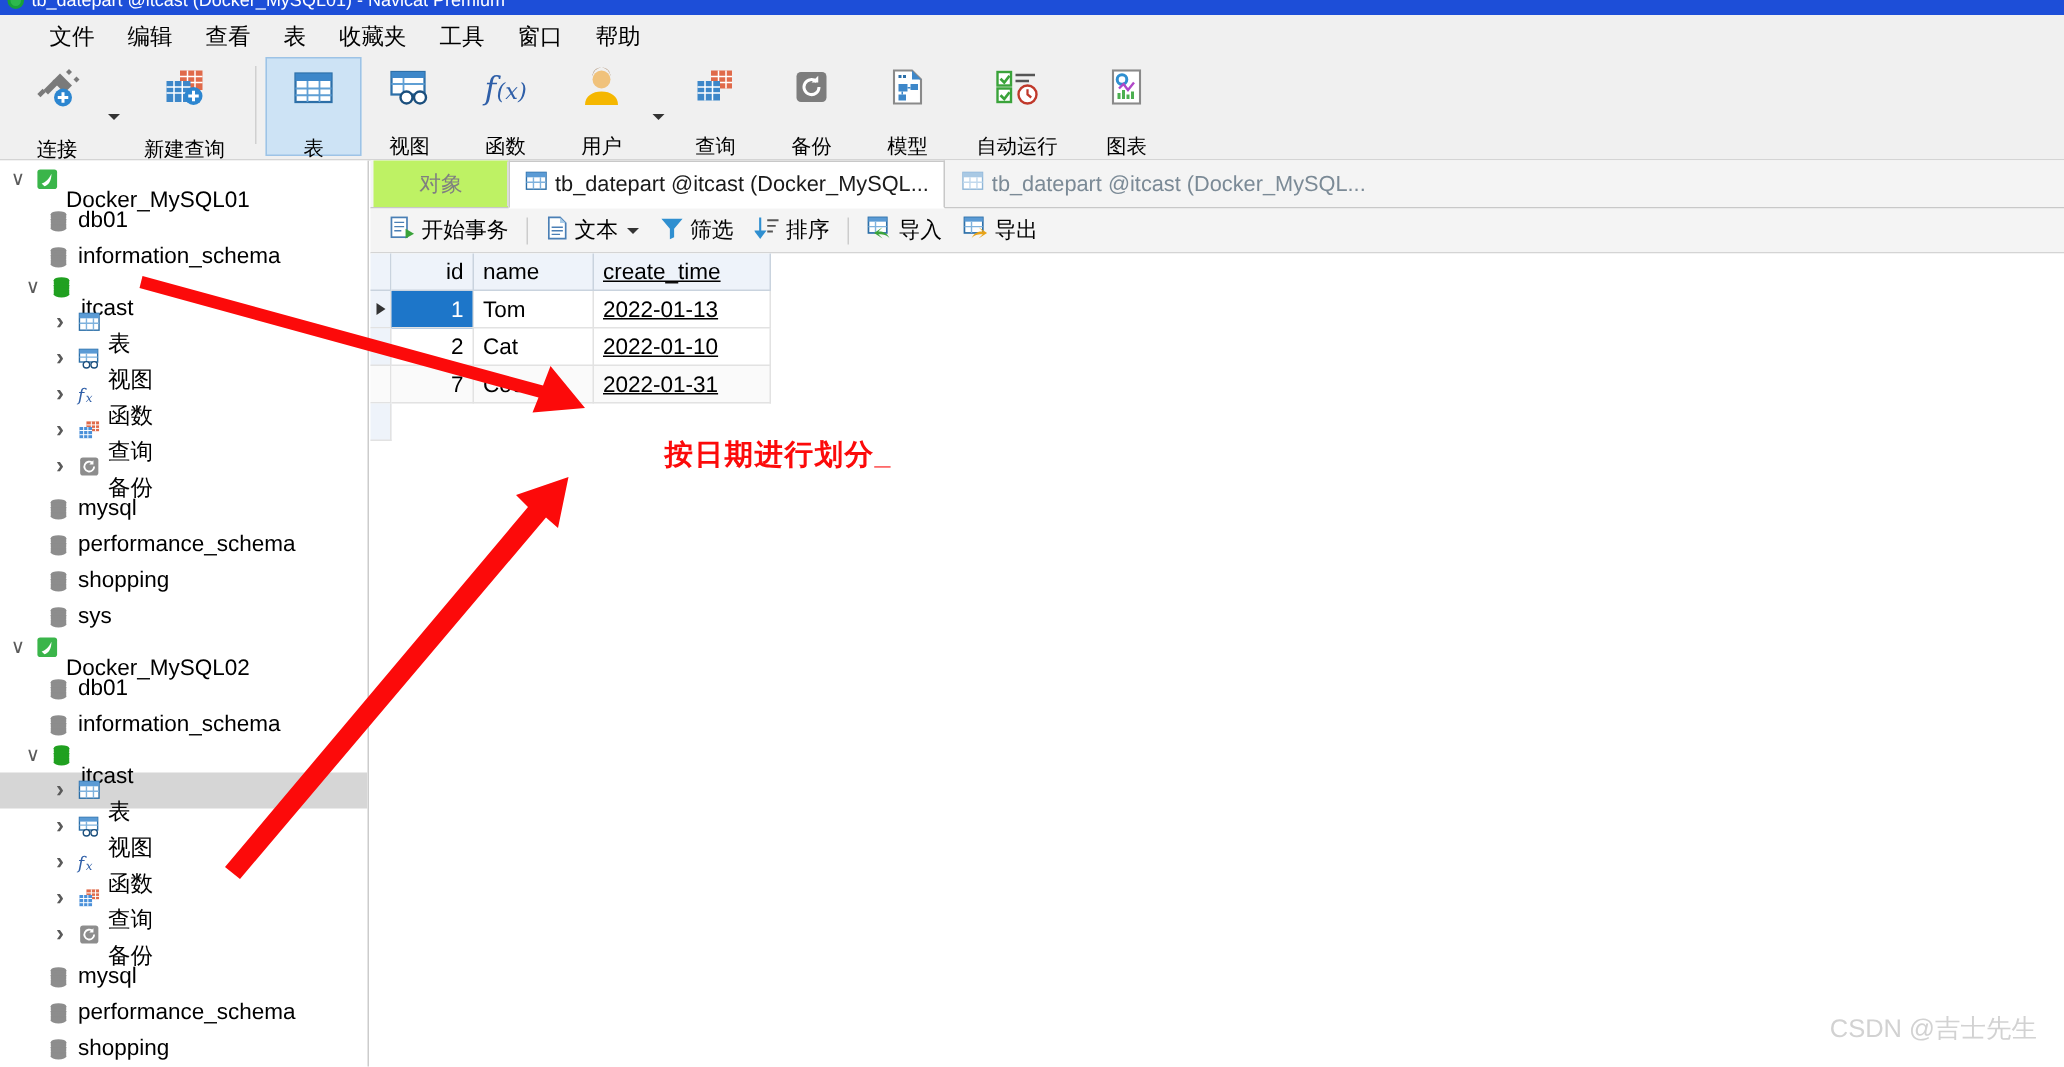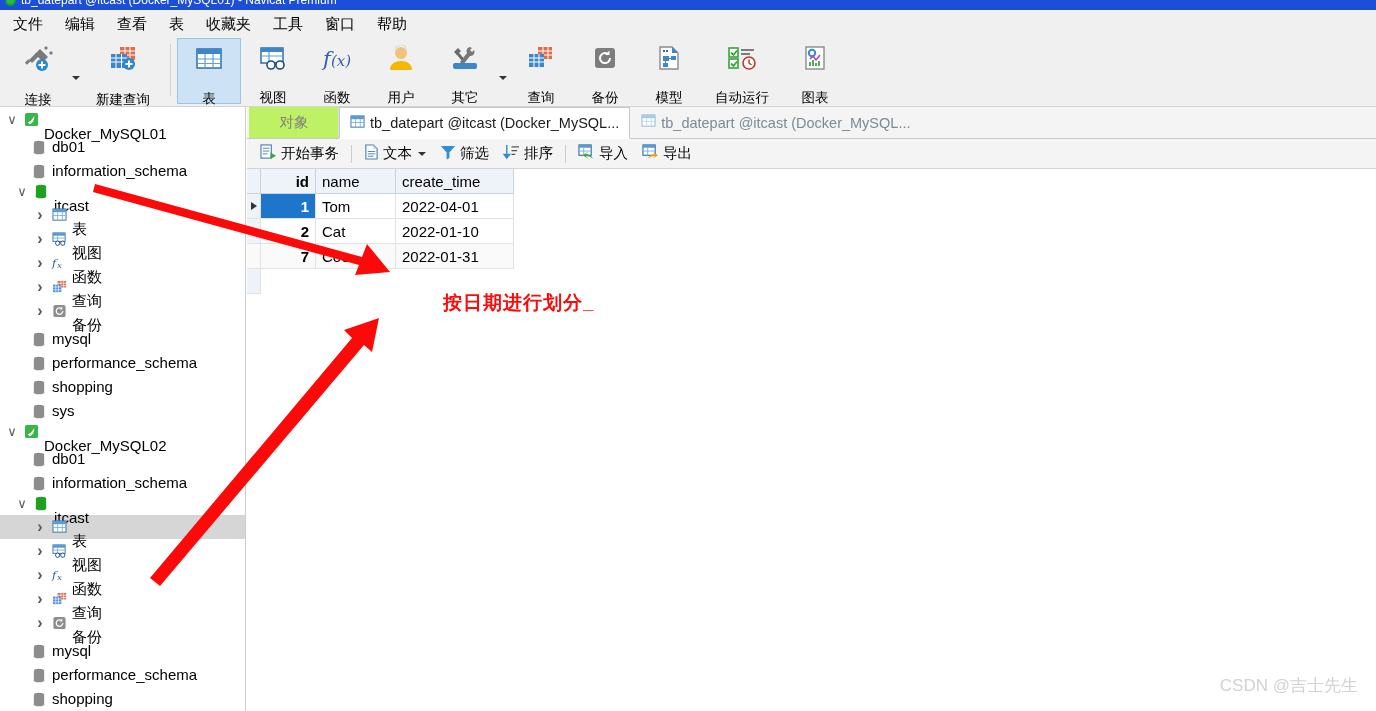--- a/index.html
+++ b/index.html
@@ -21,21 +21,21 @@
     display:flex; align-items:center; gap:5px; padding-left:5px;
   }
   .tb-dot{ width:11px;height:11px;border-radius:50%;background:#2db84d;
            border:2px solid #17a03a; flex:none; }
   .tb-title{ color:#fff; font-size:12px; white-space:nowrap; }
 
   
   .menubar{
     position:absolute; left:0; top:10px; width:1376px; height:28px;
     background:#f0f0f0; display:flex; align-items:center;
-    padding-left:2px;
+    padding-left:22px;
   }
   .menu-item{
     font-size:15px; color:#000; padding:3px 11px; white-space:nowrap;
     cursor:default;
   }
 
   
   .toolbar{
     position:absolute; left:0; top:38px; width:1376px; height:69px;
     background:#f0f0f0; border-bottom:1px solid #d4d4d4;
@@ -123,23 +123,23 @@
     border-bottom:1px solid #c9d3de; color:#000;
     display:flex; align-items:center; padding-left:6px;
   }
   .gcell{
     border-right:1px solid #e2e2e2; border-bottom:1px solid #e2e2e2;
     display:flex; align-items:center; padding:0 6px; color:#000;
     overflow:hidden; white-space:nowrap;
   }
   .c-marker{ width:14px; flex:none; justify-content:center;
              background:#eef3fa; padding:0; }
-  .c-id{ width:55px; flex:none; justify-content:flex-end;font-weight:bold; }
+  .c-id{ width:55px; flex:none; justify-content:flex-end; }
   .c-name{ width:80px; flex:none; }
-  .c-time{ width:118px; flex:none; }
+  .c-time{ width:118px; flex:none;text-decoration:underline; }
   .row-alt .gcell{ background:#fafafa; }
   .cell-sel{ background:#1d76c9 !important; color:#fff !important; }
   .rowmark{
     width:0;height:0;border-top:4.5px solid transparent;
     border-bottom:4.5px solid transparent;border-left:6px solid #333;
   }
 
   
   .annot{
     position:absolute; color:#fc0a0a; font-size:19px; font-weight:600;
@@ -258,31 +258,20 @@
     <span class="tb-ico">
       <svg width="28" height="28" viewBox="0 0 28 28">
         <circle cx="14" cy="9" r="6" fill="#f0c27b"></circle>
         <path d="M8 7a6 6 0 0 1 12 0c0-4-3-6-6-6S8 3 8 7z" fill="#8a5a2b"></path>
         <path d="M3 26c0-6 5-9 11-9s11 3 11 9z" fill="#f5b700"></path>
       </svg>
     </span>
     <span class="tb-lbl">用户</span>
   </div>
 
-  <div class="tb-btn">
-    <span class="tb-ico">
-      <svg width="32" height="28" viewBox="0 0 32 28">
-        <path d="M9 4 l3 3 -4 4 -3-3z" fill="#6a6a6a"></path>
-        <rect x="10" y="8" width="3" height="10" transform="rotate(-40 11 13)" fill="#6a6a6a"></rect>
-        <path d="M21 3a4 4 0 0 0-3 6l-7 9 3 3 7-9a4 4 0 0 0 4-6l-2 2-2-2 2-2z" fill="#787878"></path>
-        <rect x="4" y="19" width="24" height="6" rx="2" fill="#3d87c9"></rect>
-      </svg>
-    </span>
-    <span class="tb-lbl">其它</span>
-  </div>
 
   <div class="tb-caret">
     <span class="caret-dn"></span>
   </div>
 
   <div class="tb-btn">
     <span class="tb-ico">
       <svg width="30" height="28" viewBox="0 0 30 28">
         <rect x="12" y="3" width="14" height="12" fill="#e06a4a"></rect>
         <g stroke="#fff" stroke-width="1">
@@ -874,21 +863,21 @@
       <div class="gcell c-name">name</div>
       <div class="gcell c-time">create_time</div>
     </div>
 
     <div class="grow">
       <div class="gcell c-marker">
         <span class="rowmark"></span>
       </div>
       <div class="gcell c-id cell-sel">1</div>
       <div class="gcell c-name">Tom</div>
-      <div class="gcell c-time">2022-04-01</div>
+      <div class="gcell c-time">2022-01-13</div>
     </div>
 
     <div class="grow">
       <div class="gcell c-marker"></div>
       <div class="gcell c-id">2</div>
       <div class="gcell c-name">Cat</div>
       <div class="gcell c-time">2022-01-10</div>
     </div>
 
     <div class="grow row-alt">

